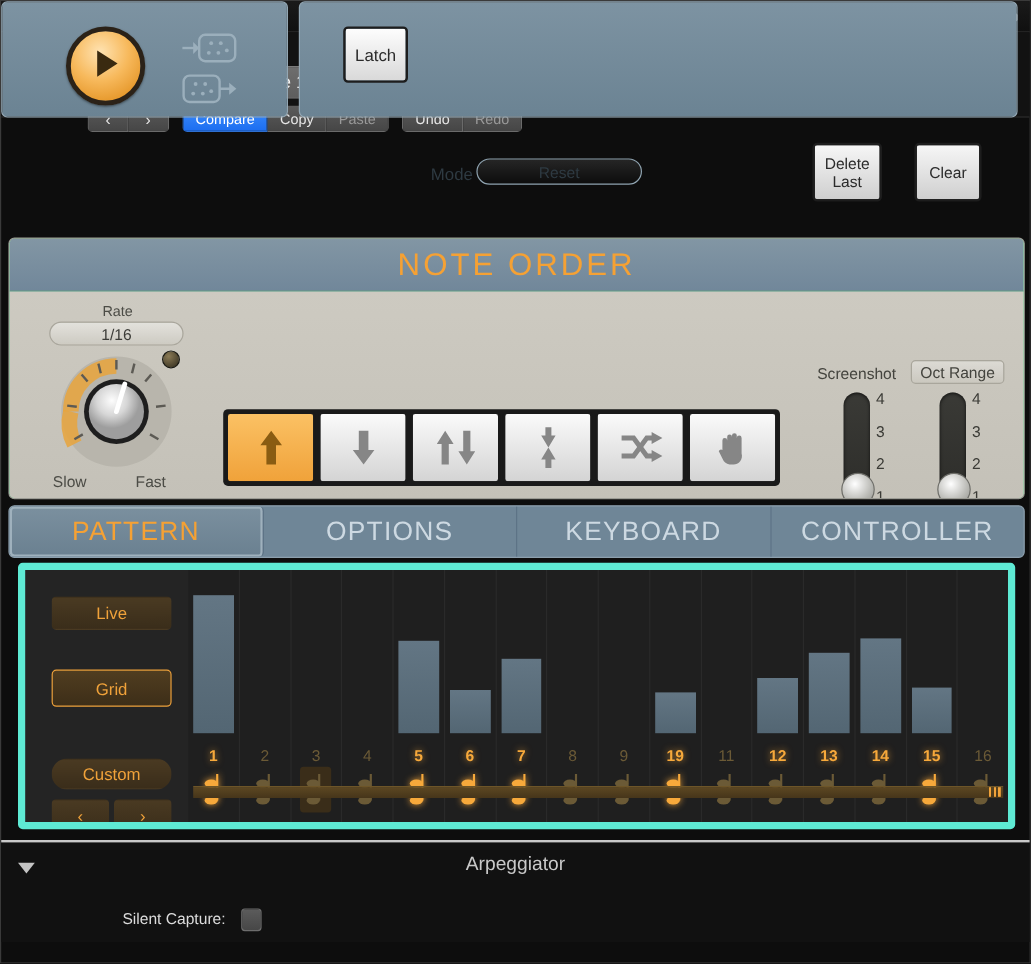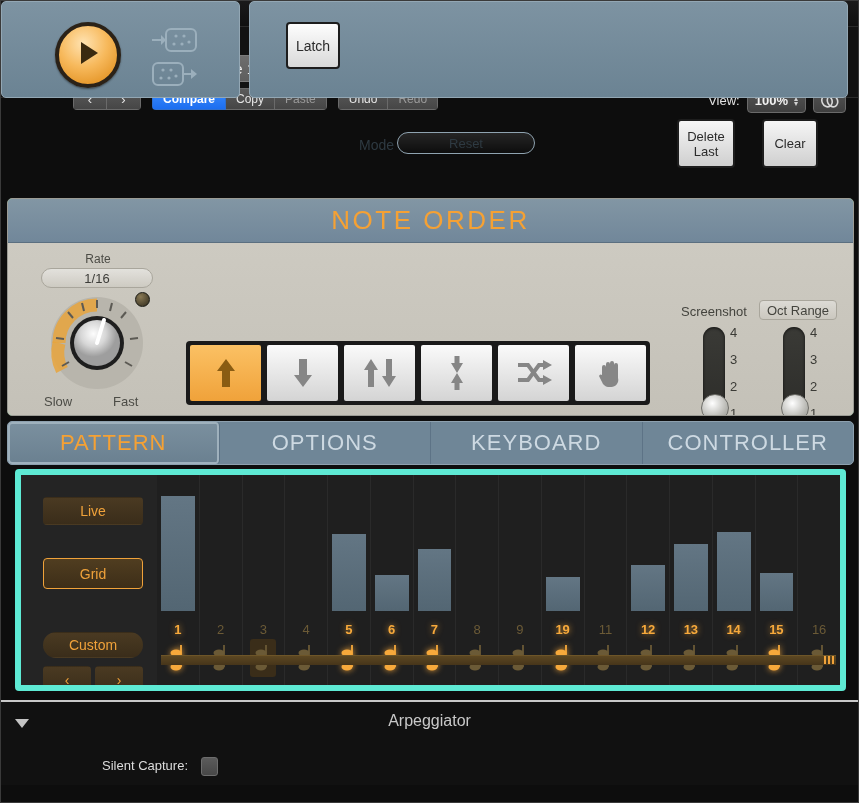--- a/index.html
+++ b/index.html
@@ -23,21 +23,21 @@
   .preset{position:absolute;left:72px;top:28px;width:261px;height:27px;border-radius:4px;
      background:linear-gradient(#6e6e6e,#5e5e5e);border:1px solid #7b7b7b;box-sizing:border-box;}
   .preset .ptext{position:absolute;left:11px;top:4px;color:#f2f2f2;font-size:15px;}
   .preset .pchev{position:absolute;right:10px;top:8px;color:#dcdcdc;font-size:11px;}
 
   .btnrow{position:absolute;left:72px;top:61px;height:22px;display:flex;align-items:center;gap:0;}
   .gbtn{height:22px;min-width:34px;padding:0 10px;display:flex;align-items:center;justify-content:center;
         background:linear-gradient(#5a5a5a,#464646);color:#e6e6e6;font-size:12px;border:1px solid #6a6a6a;
         box-sizing:border-box;}
   .gbtn.dim{color:#9a9a9a;}
-  .gbtn.blue{background:linear-gradient(#3d8dfd,#1c6ef0);border-color:#2e6fd0;color:#ffffff;font-weight:bold;}
+  .gbtn.blue{background:linear-gradient(#3d8dfd,#1c6ef0);border-color:#2e6fd0;color:#ffffff;font-weight:normal;}
   .grp{display:flex;margin-right:11px;border-radius:4px;overflow:hidden;}
   .grp .gbtn+.gbtn{border-left:none;}
   .nav{font-size:13px;}
 
   .viewwrap{position:absolute;right:12px;top:61px;display:flex;align-items:center;gap:7px;}
   .viewlbl{color:#e2e2e2;font-size:13px;}
   .viewbox{height:23px;padding:0 7px;display:flex;align-items:center;gap:6px;border-radius:4px;
       background:linear-gradient(#555,#3f3f3f);border:1px solid #6a6a6a;color:#f0f0f0;font-size:13px;font-weight:bold;}
   .stepper{display:flex;flex-direction:column;line-height:5px;font-size:8px;color:#d0d0d0;}
   .linkbtn{width:31px;height:23px;border-radius:4px;background:linear-gradient(#555,#3f3f3f);border:1px solid #6a6a6a;
@@ -186,36 +186,20 @@
         <div class="gbtn blue">Compare</div>
         <div class="gbtn">Copy</div>
         <div class="gbtn dim">Paste</div>
       </div>
       <div class="grp">
         <div class="gbtn">Undo</div>
         <div class="gbtn dim">Redo</div>
       </div>
     </div>
 
-    <div class="viewwrap">
-      <span class="viewlbl">View:</span>
-      <div class="viewbox">
-        <span>100%</span>
-        <span class="stepper">
-          <span>▴</span>
-            <span>▾</span>
-        </span>
-      </div>
-      <div class="linkbtn">
-        <svg width="19" height="14" viewBox="0 0 19 14">
-          <ellipse cx="7" cy="7" rx="5" ry="6" fill="none" stroke="#d8d8d8" stroke-width="1.6" transform="rotate(-25 7 7)"></ellipse>
-          <ellipse cx="12.5" cy="7" rx="5" ry="6" fill="none" stroke="#d8d8d8" stroke-width="1.6" transform="rotate(-25 12.5 7)"></ellipse>
-        </svg>
-      </div>
-    </div>
   </div>
 
   <div class="row1">
     <div class="bluepanel p-left">
       <div class="playbtn">
         <div class="playtri"></div>
       </div>
       <div class="midiic in">
         <svg width="50" height="30" viewBox="0 0 50 30">
           <rect x="16" y="4" width="30" height="22" rx="5" fill="none" stroke="#9bafbc" stroke-width="2"></rect>

